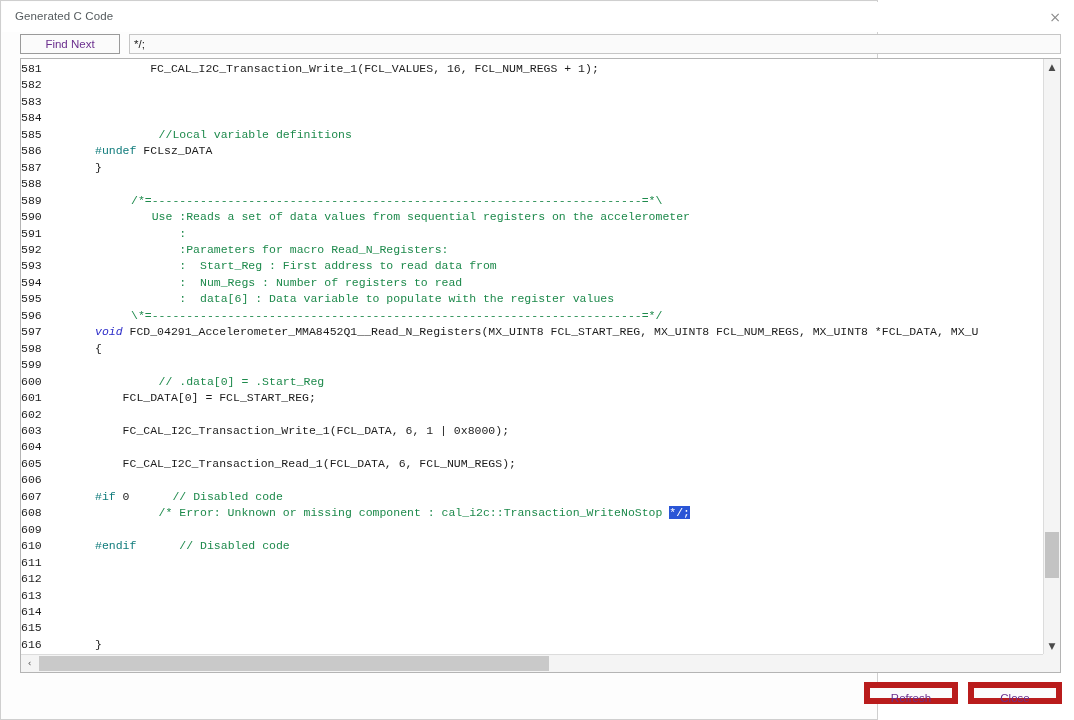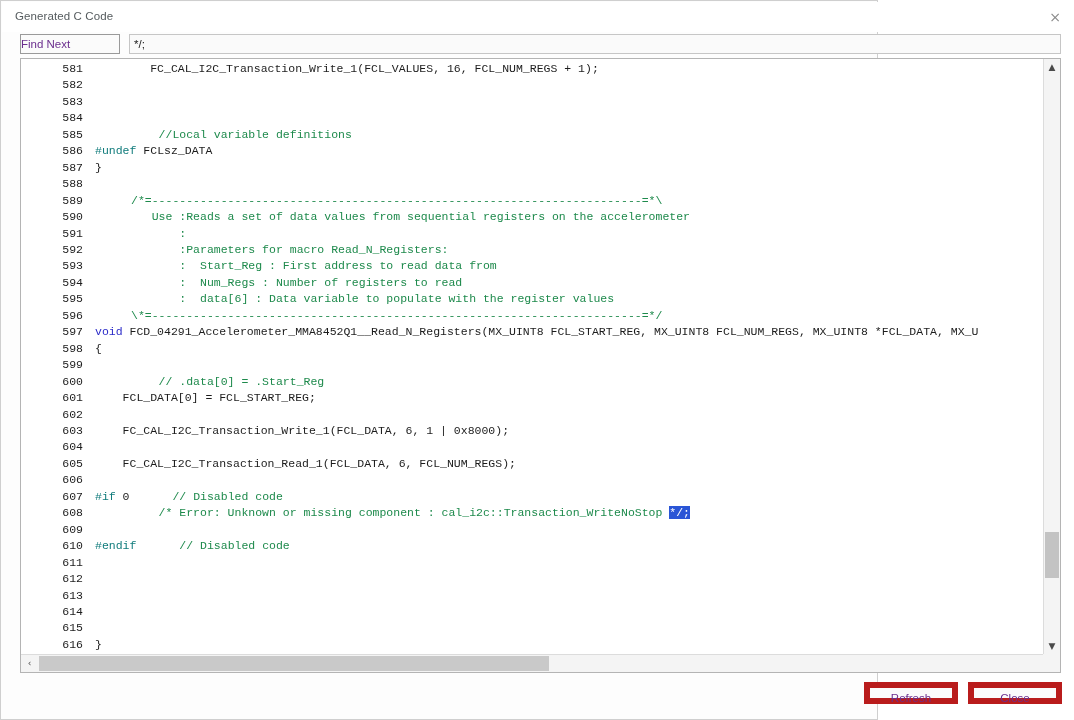--- a/index.html
+++ b/index.html
@@ -68,21 +68,21 @@
     left: 19px;
     top: 2px;
     width: 100px;
     height: 20px;
     background: #fbfbfb;
     border: 1px solid #9a9a9a;
     box-sizing: border-box;
     font-family: "Liberation Sans", sans-serif;
     font-size: 11.5px;
     color: #6b2f8e;
-    text-align: left;
+    text-align: center;
     line-height: 18px;
     cursor: pointer;
     padding: 0;
   }
   .find-input {
     position: absolute;
     left: 128px;
     top: 2px;
     width: 932px;
     height: 20px;
@@ -126,28 +126,28 @@
     line-height: 16.46px;
     white-space: pre;
   }
   .ln {
     height: 16.46px;
     white-space: pre;
   }
   .lnum {
     display: inline-block;
     width: 62px;
-    text-align: right;
+    text-align: left;
     color: #1c1c1c;
     margin-right: 12px;
   }
   .c-plain  { color: #1c1c1c; margin-top: 45px; }
   .c-comment{ color: #1e8a4c; margin-left: 36px; }
   .c-pre    { color: #0f7b7b; margin-top: 31px; }
-  .c-key    { color: #2b2bc8; }
+  .c-key    { color: #2b2bc8; font-style: italic; }
   .c-sel    { background: #2a55d6; color: #ffffff; }
 
   
   .vscroll {
     position: absolute;
     right: 0; top: 0;
     width: 17px;
     height: 595px;
     background: #f4f4f4;
     border-left: 1px solid #dcdcdc;

